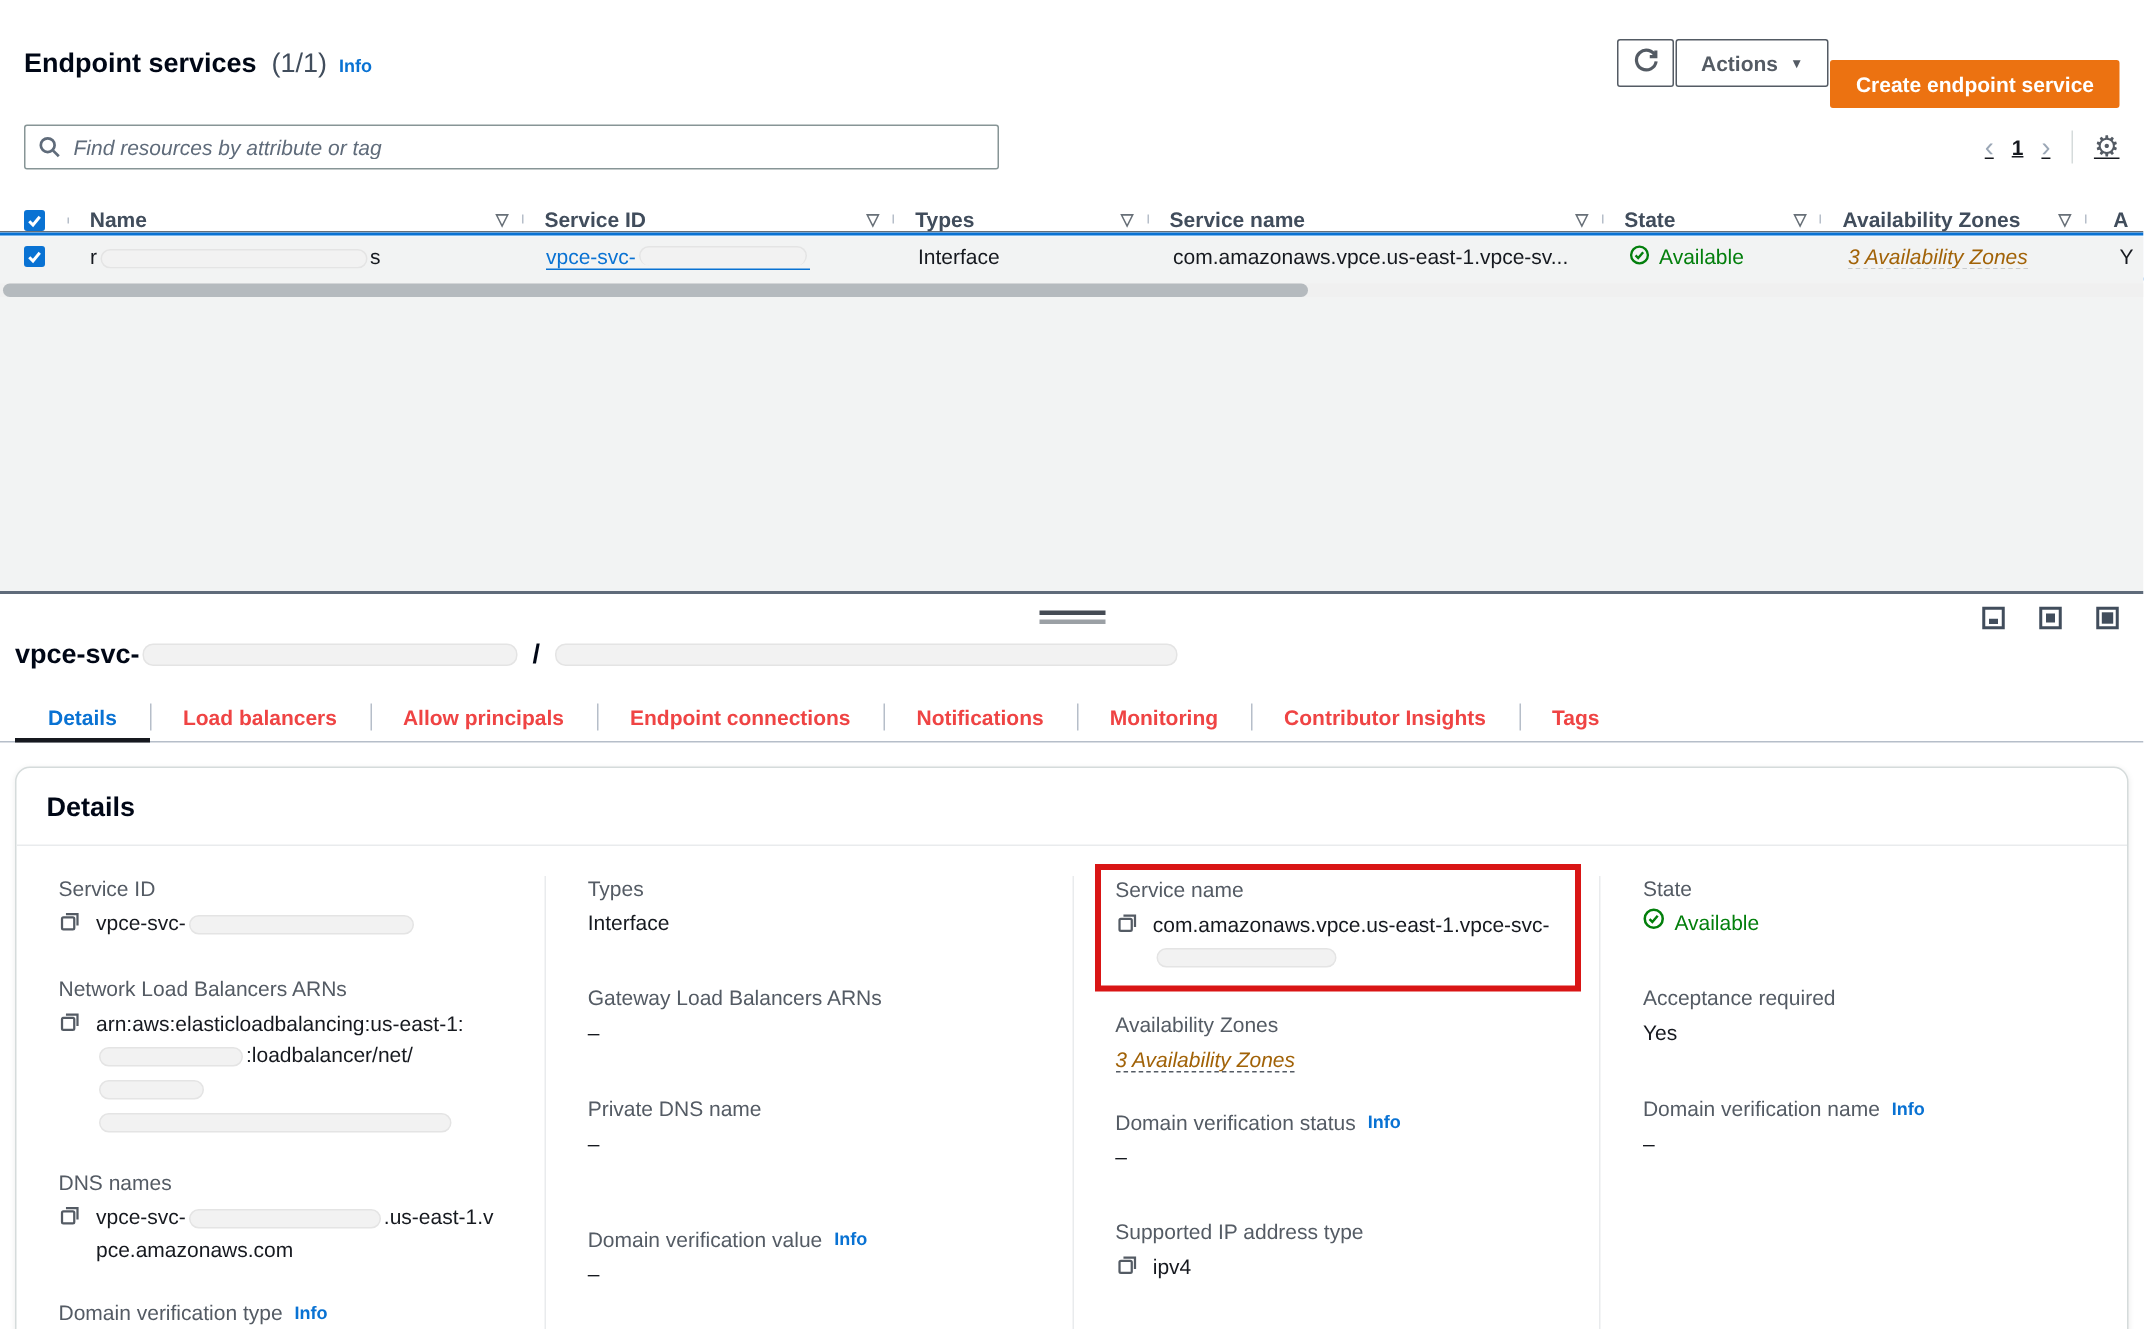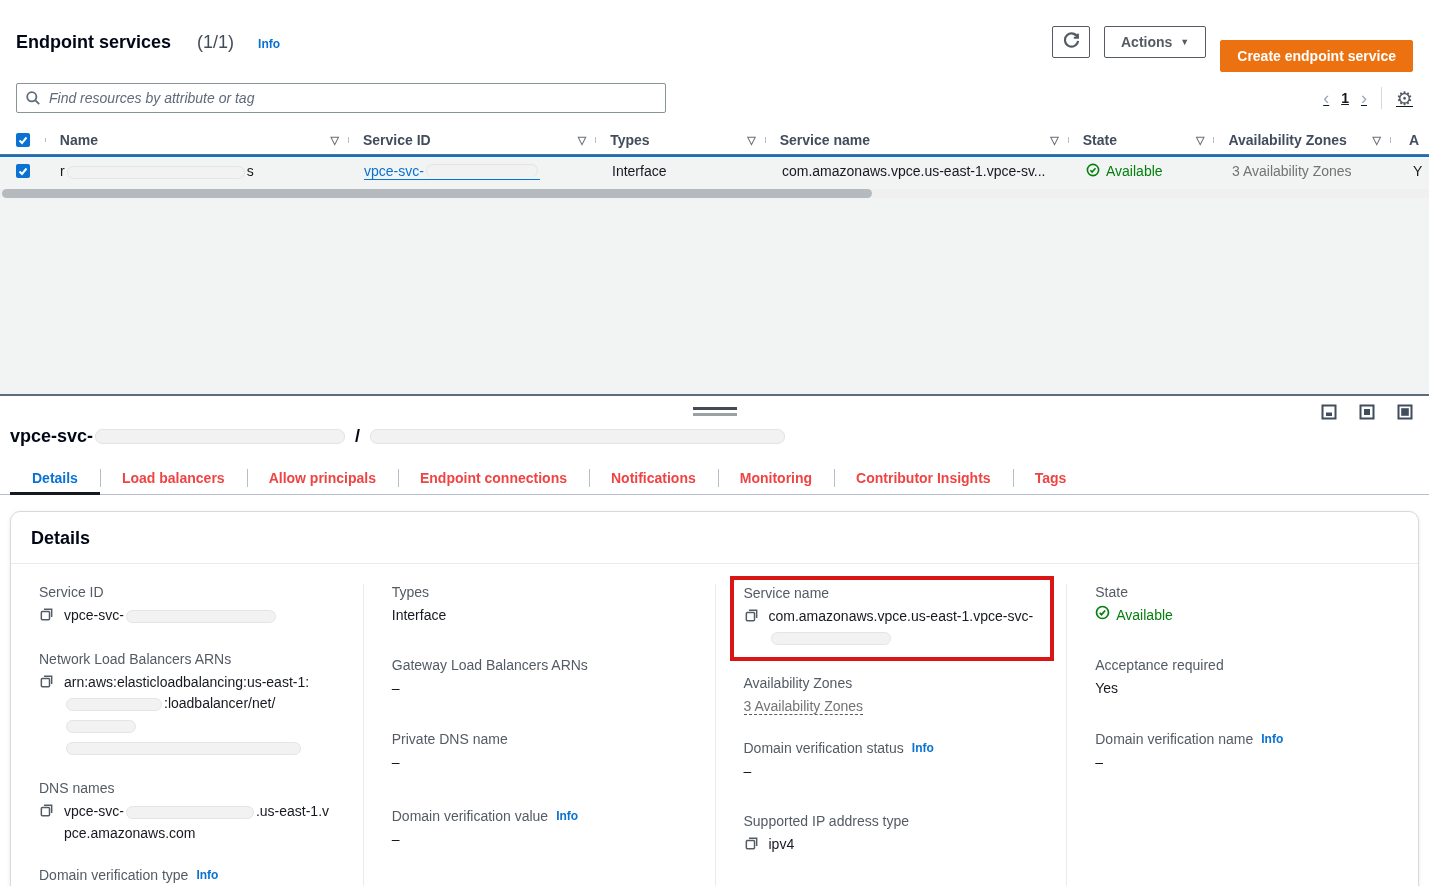--- a/index.html
+++ b/index.html
@@ -2,25 +2,25 @@
 <html><head>
 <meta charset="utf-8">
 <style>
   * { margin:0; padding:0; box-sizing:border-box; }
   html,body { width:1429px; height:886px; overflow:hidden; }
   body { font-family:"Liberation Sans", sans-serif; font-size:14px; color:#16191f; background:#fff; }
 
   
   .top { height:158px; background:#fff; padding:12px 16px 0; }
   .page-header { display:flex; align-items:center; }
-  .title-group { display:flex; align-items:baseline; gap:24px; }
+  .title-group { display:flex; align-items:baseline; gap:8px; }
   .page-title { font-size:18px; font-weight:700; color:#000716; }
   .page-count { font-size:18px; font-weight:400; color:#414d5c; margin-left:2px; }
   .info-link { font-size:12px; font-weight:700; color:#0972d3; cursor:pointer; }
-  .header-actions { margin-left:auto; display:flex; align-items:center; gap:14px; }
+  .header-actions { margin-left:auto; display:flex; align-items:center; gap:1px; }
   .btn { display:inline-flex; align-items:center; gap:8px; height:32px; padding:0 16px;
          background:#fff; border:1px solid #545b64; border-radius:2px;
          font-family:inherit; font-size:14px; font-weight:700; color:#545b64; cursor:pointer; }
   .btn.icon-only { width:38px; justify-content:center; padding:0; }
   .btn.primary { background:#ec7211; border-color:#ec7211; color:#fff;margin-top:28px; }
   .caret { font-size:9px; line-height:1; }
 
   .toolbar { display:flex; align-items:center; margin-top:11px;text-decoration:underline; }
   .search-box { position:relative; width:650px; }
   .search-box svg { position:absolute; left:9px; top:7px; }
@@ -28,40 +28,40 @@
                   padding:0 8px 0 32px; font-family:inherit; font-size:14px; font-style:italic; color:#16191f; }
   .search-input::placeholder { color:#5f6b7a; font-style:italic; }
   .pagination { margin-left:auto; display:flex; align-items:center; gap:12px; color:#9ba7b6; }
   .chev { font-size:18px; line-height:1; cursor:pointer; user-select:none; }
   .page-num { font-size:14px; font-weight:700; color:#16191f; cursor:pointer; }
   .pag-divider { width:1px; height:22px; background:#d5dbdb; margin:0 2px; }
   .gear { font-size:19px; color:#545b64; cursor:pointer; line-height:1; }
 
   
   .tbl { margin:13px -16px 0; }
-  .tbl-head { display:flex; align-items:center; border-bottom:1px solid #687078; height:29px; }
+  .tbl-head { display:flex; align-items:flex-end; border-bottom:1px solid #687078; height:29px; }
   .th { display:flex; align-items:center; justify-content:space-between; position:relative;
         font-weight:700; color:#414d5c; padding:0 10px 0 14px; }
   .th .sort { color:#687078; font-size:11px; cursor:pointer; }
   .th::after { content:""; position:absolute; right:0; top:5px; bottom:5px; width:1px; background:#b6bec9; }
   .th.no-div::after { display:none; }
   .c-check { width:46px; justify-content:center; padding:0; }
   .c-name { width:304px; } .c-sid { width:248px; } .c-type { width:170px; }
   .c-sname { width:304px; } .c-state { width:146px; } .c-az { width:177px; }
   .c-last { flex:1; padding-left:18px; }
   .tbl-row { display:flex; align-items:center; height:32px; background:#f0f8ff;
              border-top:2px solid #0972d3; border-bottom:2px solid #0972d3; }
   .td { padding:0 10px 0 14px; white-space:nowrap; overflow:hidden; }
   .checkbox { width:14px; height:14px; background:#0972d3; border-radius:2px;
               display:inline-flex; align-items:center; justify-content:center; cursor:pointer; }
   .link { color:#0972d3; cursor:pointer; border-bottom:1px solid #0972d3; display:inline-flex; align-items:center; }
   .redact { display:inline-block; height:13px; background:#f2f2f2; border:1px solid #e4e4e4;
             border-radius:7px; vertical-align:middle; margin:0 2px; }
   .state-cell { display:inline-flex; align-items:center; gap:6px; color:#037f0c; }
-  .az-link { color:#737373; border-bottom:1px dashed #545b64; cursor:pointer; }
+  .az-link { color:#a16207; border-bottom:1px dashed #545b64; cursor:pointer;font-style:italic; }
   .hscroll { height:9px; background:#f0f0f0; margin-top:2px; position:relative; }
   .hscroll .thumb { position:absolute; left:2px; top:0; height:9px; width:870px;
                     background:#b5babe; border-radius:5px; cursor:pointer; }
 
   
   .gap { height:236px; background:#f2f3f3; }
 
   
   .split { height:492px; background:#fff; border-top:2px solid #5f6b7a; position:relative; }
   .drag-handle { position:absolute; top:11px; left:50%; transform:translateX(-50%);
@@ -332,21 +332,21 @@
           <div class="f-value">Interface</div>
         </div>
         <div class="field" style="margin-top:30px">
           <div class="f-label">Gateway Load Balancers ARNs</div>
           <div class="f-value">–</div>
         </div>
         <div class="field" style="margin-top:32px">
           <div class="f-label">Private DNS name</div>
           <div class="f-value">–</div>
         </div>
-        <div class="field" style="margin-top:34px">
+        <div class="field" style="margin-top:44px">
           <div class="f-label">
               <span>Domain verification value</span>
               <span class="inf">Info</span>
             </div>
           <div class="f-value">–</div>
         </div>
       </div>
 
       <div class="col">
         <div class="red-box">

